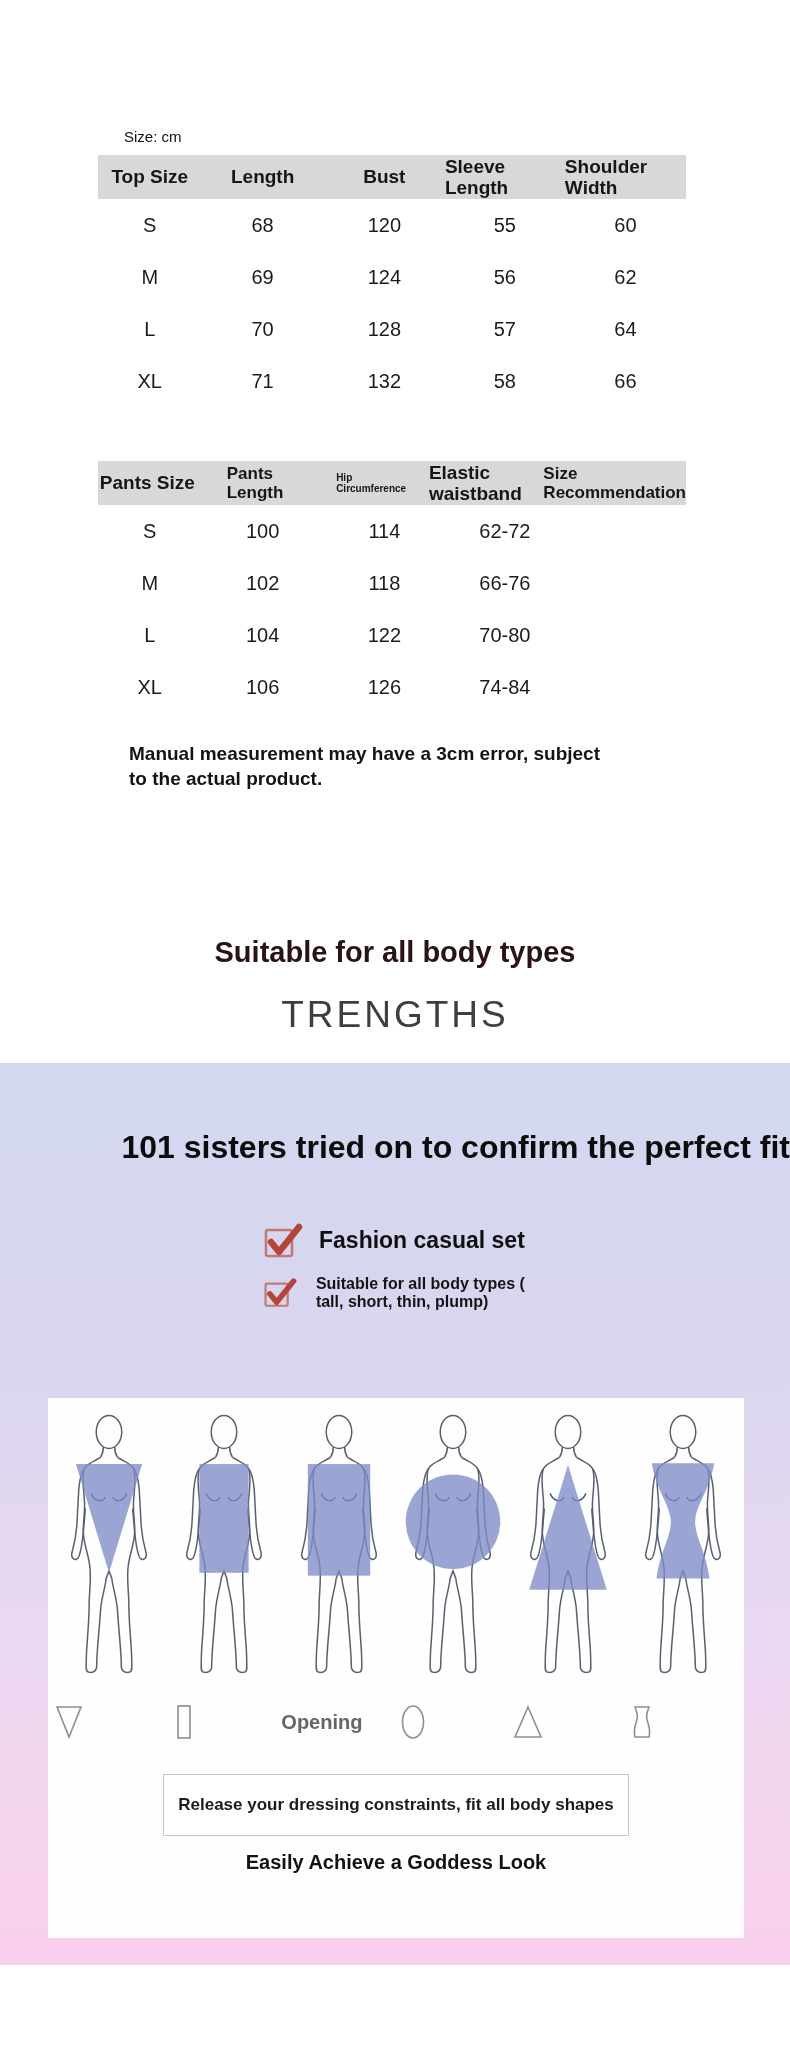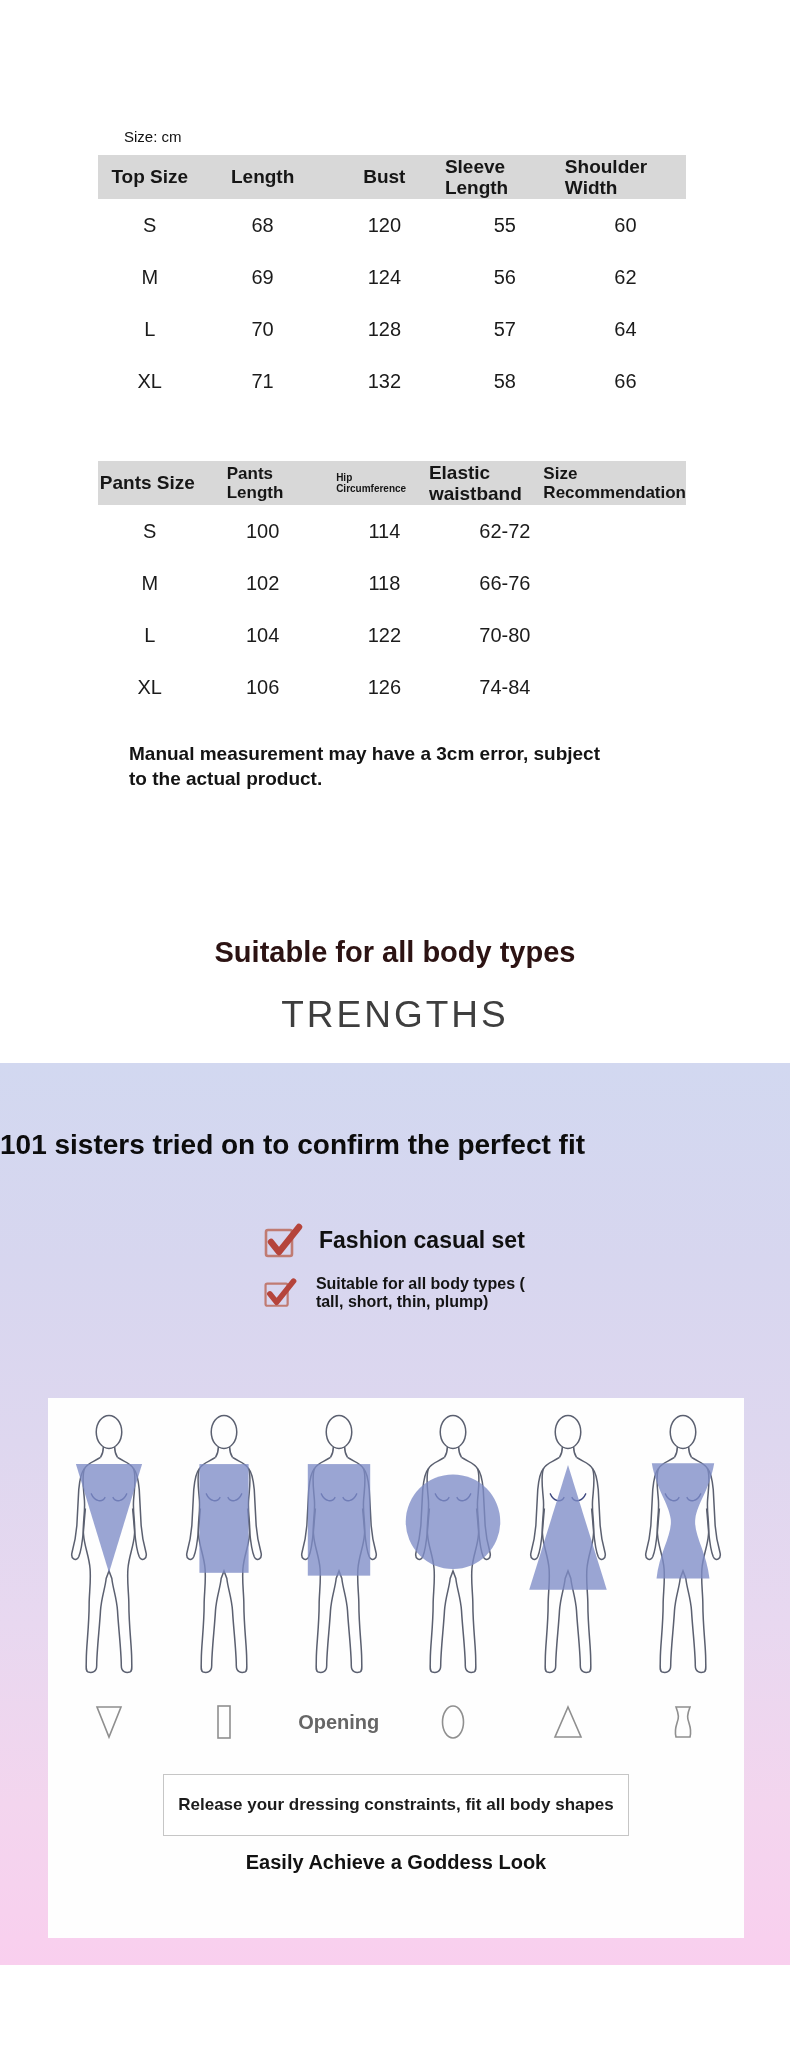--- a/index.html
+++ b/index.html
@@ -26,35 +26,35 @@
   .fs-sizerec{font-size:17px;white-space:nowrap;}
   .t-row{display:grid;grid-template-columns:0.88fr 1.04fr 1.03fr 1.02fr 1.03fr;height:52px;align-items:center;}
   .t-cell{text-align:center;font-size:20px;color:#1b1b1b;}
   .note{position:absolute;left:129px;top:742px;width:478px;font-size:19px;font-weight:bold;line-height:1.3;color:#141414;}
   
   .heading1{position:absolute;top:936px;left:0;width:100%;text-align:center;font-size:29px;font-weight:bold;color:#2c1313;}
   .heading2{position:absolute;top:994px;left:0;width:100%;text-align:center;font-size:37px;font-weight:300;letter-spacing:3px;color:#3e3e3e;}
   
   .promo{position:absolute;left:0;top:1063px;width:790px;height:902px;
     background:linear-gradient(to bottom,#d2d8f0 0%,#d7d6ef 22%,#ded7ef 42%,#e8d8f0 62%,#f3d5ee 82%,#f9cfee 100%);}
-  .headline{position:absolute;top:66px;left:0;width:100%;text-align:left;font-size:28px;font-weight:bold;color:#0c0c0c;}
+  .headline{position:absolute;top:66px;left:0;width:100%;text-align:right;font-size:32px;font-weight:bold;color:#0c0c0c;}
   .checklist{position:absolute;left:263px;top:158px;}
   .chk-row{display:flex;align-items:center;}
   .chk-row .chk-icon{flex:0 0 auto;margin-right:16px;}
   .chk-row.r1{margin-bottom:14px;}
   .chk-row.r2{margin-bottom:8px;justify-content:space-between;}
   .chk-text-lg{font-size:23px;font-weight:bold;color:#101010;line-height:1.1;}
   .chk-text-sm{font-size:16px;font-weight:bold;color:#141414;line-height:1.15;}
   .chk-text-xl{font-size:25px;font-weight:bold;color:#101010;line-height:1.1;}
   
   .card{position:absolute;left:48px;top:335px;width:696px;height:540px;background:#fefefe;}
   .figures-row{display:flex;padding:10px 4px 0 4px;}
   .fig-col{flex:1;display:flex;justify-content:center;}
   .icons-row{display:flex;height:52px;align-items:center;padding:0 4px;}
-  .icon-cell{flex:1;display:flex;justify-content:center;align-items:center;}
+  .icon-cell{flex:1;display:flex;justify-content:flex-start;align-items:center;}
   .opening-text{font-size:20px;font-weight:bold;color:#666;}
   .labels-row{display:flex;padding:0 2px;}
   .lbl{flex:1;text-align:center;font-weight:bold;color:#1f1f1f;font-size:14.5px;line-height:1.1;}
   .lbl.oval{font-size:18.5px;}
   .lbl.equi{font-size:12.5px;}
   .lbl.cup{font-size:16px;}
   .banner{margin:26px auto 0 auto;width:max-content;max-width:640px;background:#ffffff;border:1px solid #c6c6c6;
     padding:20px 14px;font-size:17px;font-weight:bold;color:#1c1c1c;}
   .tagline{margin-top:15px;text-align:center;font-size:20px;font-weight:bold;color:#121212;}
   svg{display:block;}

